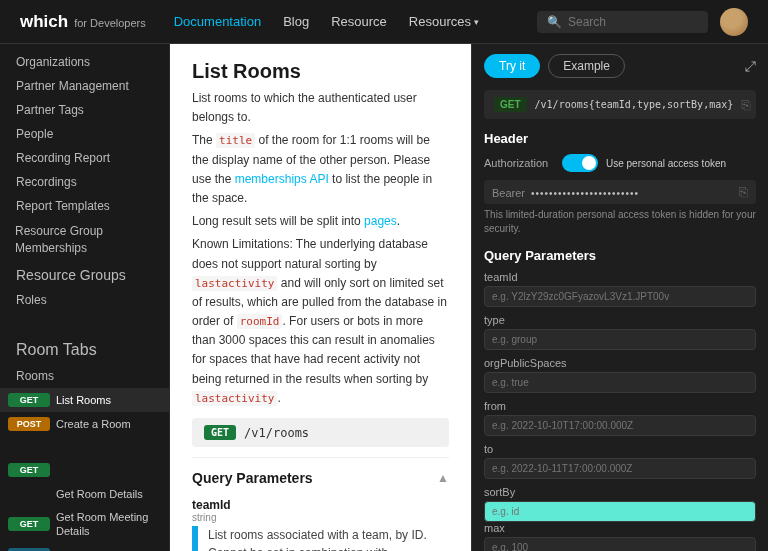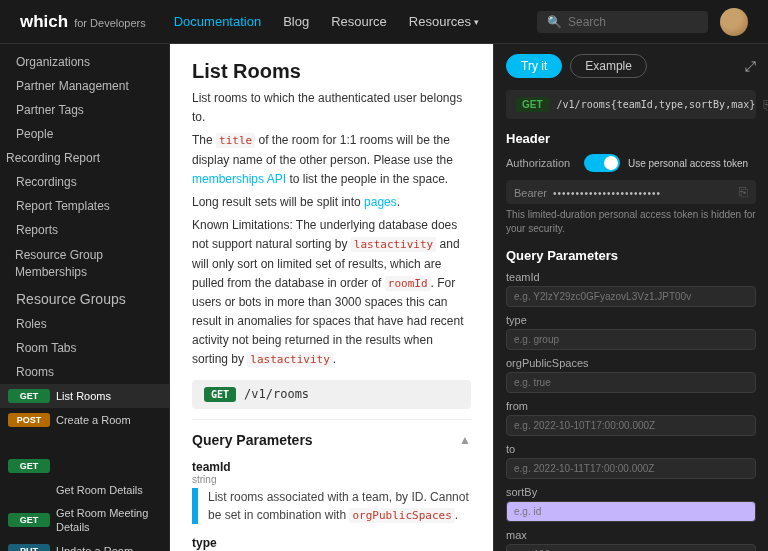--- a/index.html
+++ b/index.html
@@ -33,28 +33,27 @@
   </div>
 </nav>
 
 <div style="display:flex;flex:1;overflow:hidden;">
 
   <div style="width:170px;background:#1a1a1a;border-right:1px solid #2a2a2a;overflow-y:auto;padding:6px 0;flex-shrink:0;">
     <div style="padding:5px 16px;color:#bbb;font-size:12px;cursor:pointer;">Organizations</div>
     <div style="padding:5px 16px;color:#bbb;font-size:12px;cursor:pointer;">Partner Management</div>
     <div style="padding:5px 16px;color:#bbb;font-size:12px;cursor:pointer;">Partner Tags</div>
     <div style="padding:5px 16px;color:#bbb;font-size:12px;cursor:pointer;">People</div>
-    <div style="padding:5px 6px;color:#bbb;font-size:12px;cursor:pointer;">Recording Report</div>
+    <div style="padding:5px 16px;color:#bbb;font-size:12px;cursor:pointer;">Recording Report</div>
     <div style="padding:5px 16px;color:#bbb;font-size:12px;cursor:pointer;">Recordings</div>
     <div style="padding:5px 16px;color:#bbb;font-size:12px;cursor:pointer;">Report Templates</div>
-    <div style="padding:5px 16px;color:#bbb;font-size:12px;cursor:pointer;">Reports</div>
     <div style="padding:5px 15px;color:#bbb;font-size:12px;cursor:pointer;line-height:1.4;">Resource Group Memberships</div>
     <div style="padding:5px 16px;color:#bbb;font-size:14px;cursor:pointer;">Resource Groups</div>
     <div style="padding:5px 16px;color:#bbb;font-size:12px;cursor:pointer;">Roles</div>
-    <div style="padding:5px 16px;color:#bbb;font-size:12px;cursor:pointer;">Room Tabs</div>
+    <div style="padding:5px 16px;color:#bbb;font-size:16px;cursor:pointer;margin-top:24px;">Room Tabs</div>
     <div style="padding:5px 16px;color:#bbb;font-size:12px;cursor:pointer;">Rooms</div>
 
     <div style="display:flex;align-items:center;gap:6px;padding:5px 8px;background:#2a2a2a;">
       <span style="font-size:9px;font-weight:700;padding:2px 5px;border-radius:3px;background:#1a7a3c;color:#fff;min-width:42px;text-align:center;">GET</span>
       <span style="font-size:11px;color:#fff;">List Rooms</span>
     </div>
     <div style="display:flex;align-items:center;gap:6px;padding:5px 8px;">
       <span style="font-size:9px;font-weight:700;padding:2px 5px;border-radius:3px;background:#b36b00;color:#fff;min-width:42px;text-align:center;">POST</span>
       <span style="font-size:11px;color:#ccc;">Create a Room</span>
     </div>
@@ -97,21 +96,21 @@
     </div>
 
     <div style="margin:12px 0;">
       <div style="font-size:12px;font-weight:600;color:#1a1a1a;">type</div>
       <div style="font-size:10px;color:#888;margin-bottom:3px;">string</div>
 
     </div>
 
   </div>
 
-  <div style="width:275px;background:#1e1e1e;border-left:1px solid #333;overflow-y:auto;padding:10px 12px;flex-shrink:0;">
+  <div style="width:297px;background:#1e1e1e;border-left:1px solid #333;overflow-y:auto;padding:10px 12px;flex-shrink:0;">
     <div style="display:flex;align-items:center;gap:8px;margin-bottom:12px;">
       <button style="padding:4px 14px;border-radius:20px;font-size:12px;cursor:pointer;border:1px solid #00bcf2;background:#00bcf2;color:#fff;">Try it</button>
       <button style="padding:4px 14px;border-radius:20px;font-size:12px;cursor:pointer;border:1px solid #555;background:transparent;color:#ccc;">Example</button>
       <span style="margin-left:auto;color:#aaa;cursor:pointer;font-size:14px;">⤢</span>
     </div>
 
     <div style="background:#2a2a2a;border-radius:4px;padding:7px 10px;margin-bottom:12px;display:flex;align-items:center;gap:8px;">
       <span style="color:#4caf50;font-size:10px;font-weight:700;background:#1a3a1a;padding:2px 6px;border-radius:3px;">GET</span>
       <span style="font-size:10px;color:#ccc;font-family:monospace;flex:1;">/v1/rooms{teamId,type,sortBy,max}</span>
       <span style="color:#666;cursor:pointer;font-size:12px;">⎘</span>
@@ -150,23 +149,23 @@
         <input type="text" placeholder="e.g. true" style="width: 100%; background: rgb(42, 42, 42); border: 1px solid rgb(58, 58, 58); border-radius: 4px; padding: 4px 7px; color: rgb(102, 102, 102); font-size: 10px; outline: none;">
       </div>
       <div style="margin-bottom:7px;">
         <div style="font-size:11px;color:#aaa;margin-bottom:3px;">from</div>
         <input type="text" placeholder="e.g. 2022-10-10T17:00:00.000Z" style="width: 100%; background: rgb(42, 42, 42); border: 1px solid rgb(58, 58, 58); border-radius: 4px; padding: 4px 7px; color: rgb(102, 102, 102); font-size: 10px; outline: none;">
       </div>
       <div style="margin-bottom:7px;">
         <div style="font-size:11px;color:#aaa;margin-bottom:3px;">to</div>
         <input type="text" placeholder="e.g. 2022-10-11T17:00:00.000Z" style="width: 100%; background: rgb(42, 42, 42); border: 1px solid rgb(58, 58, 58); border-radius: 4px; padding: 4px 7px; color: rgb(102, 102, 102); font-size: 10px; outline: none;">
       </div>
-      <div style="margin-bottom:7px;">
+      <div style="">
         <div style="font-size:11px;color:#aaa;margin-bottom:3px;">sortBy</div>
-        <input type="text" placeholder="e.g. id" style="width: 100%; background: #c4b5fd; border: 1px solid rgb(58, 58, 58); border-radius: 4px; padding: 4px 7px; color: rgb(102, 102, 102); font-size: 10px; outline: none;">
+        <input type="text" placeholder="e.g. id" style="width: 100%; background: #5eead4; border: 1px solid rgb(58, 58, 58); border-radius: 4px; padding: 4px 7px; color: rgb(102, 102, 102); font-size: 10px; outline: none;">
       </div>
       <div style="margin-bottom:10px;">
         <div style="font-size:11px;color:#aaa;margin-bottom:3px;">max</div>
         <input type="text" placeholder="e.g. 100" style="width: 100%; background: rgb(42, 42, 42); border: 1px solid rgb(58, 58, 58); border-radius: 4px; padding: 4px 7px; color: rgb(102, 102, 102); font-size: 10px; outline: none;">
       </div>
     </div>
 
   </div>
 
 </div>

